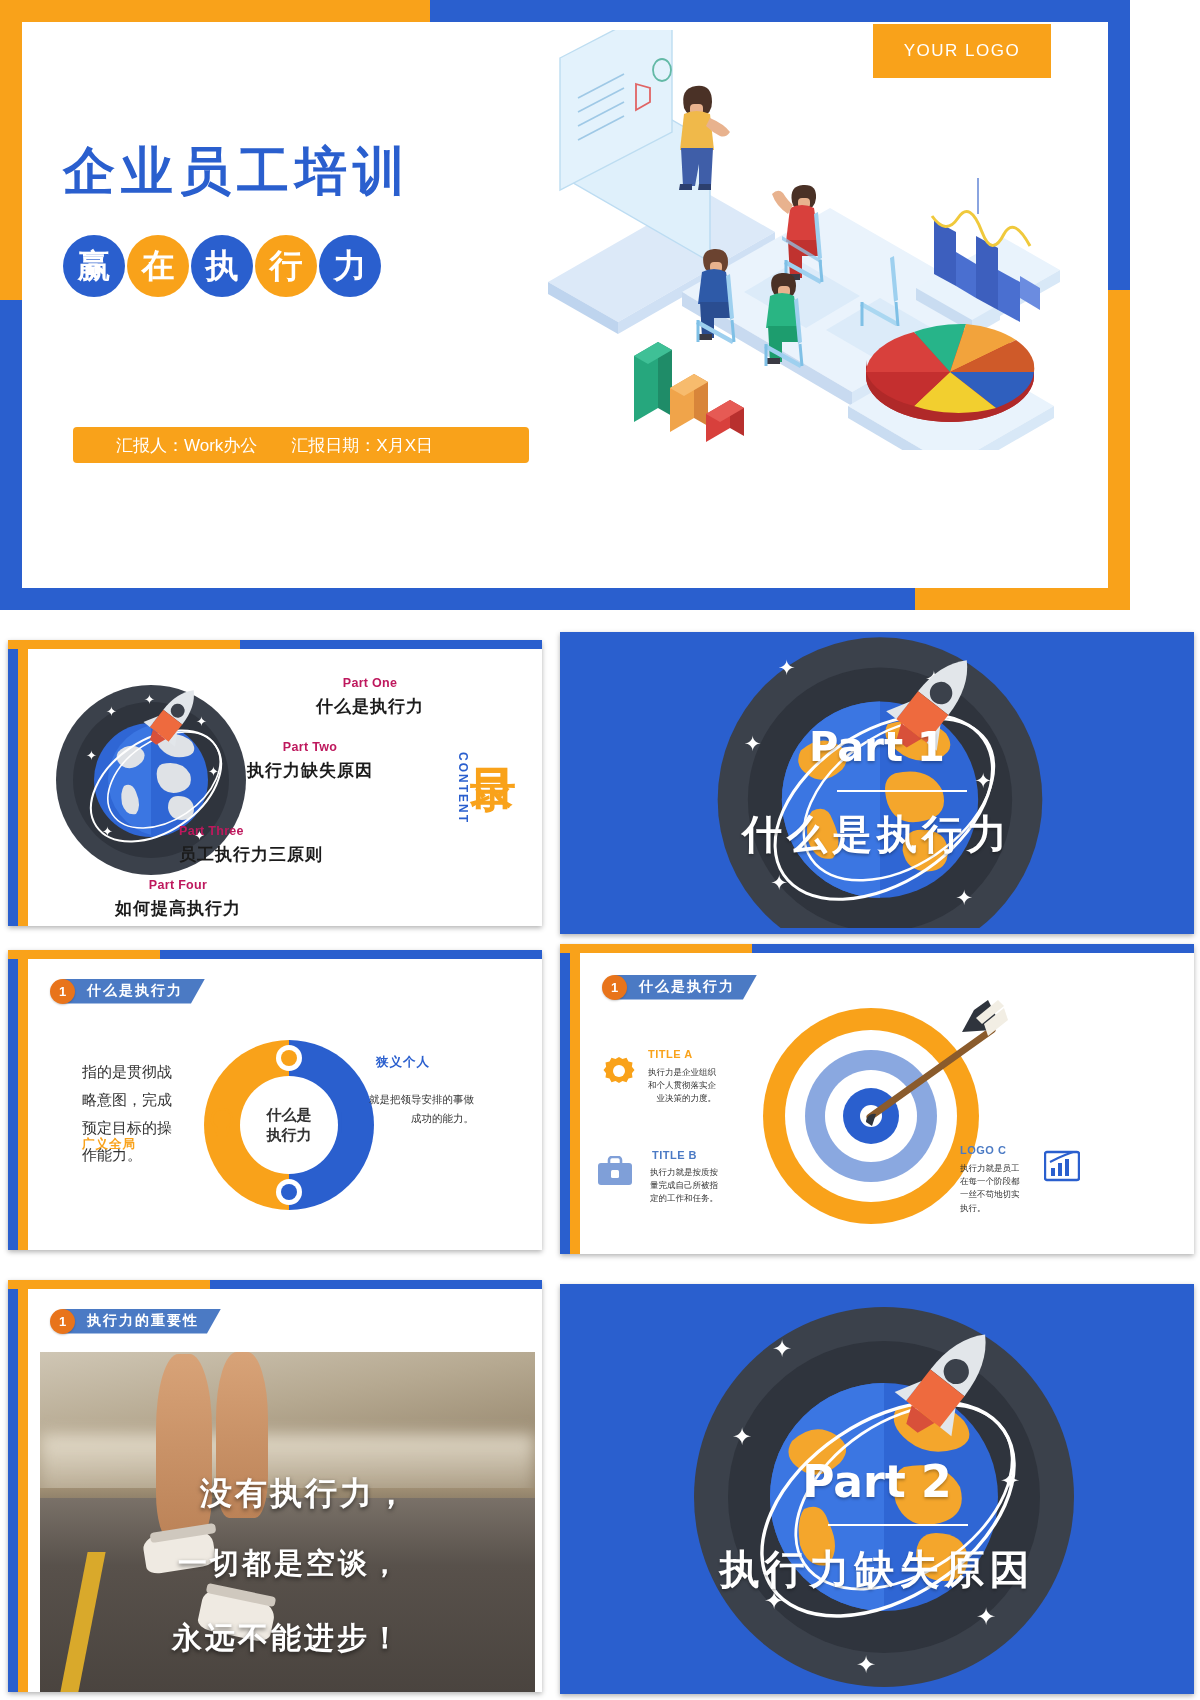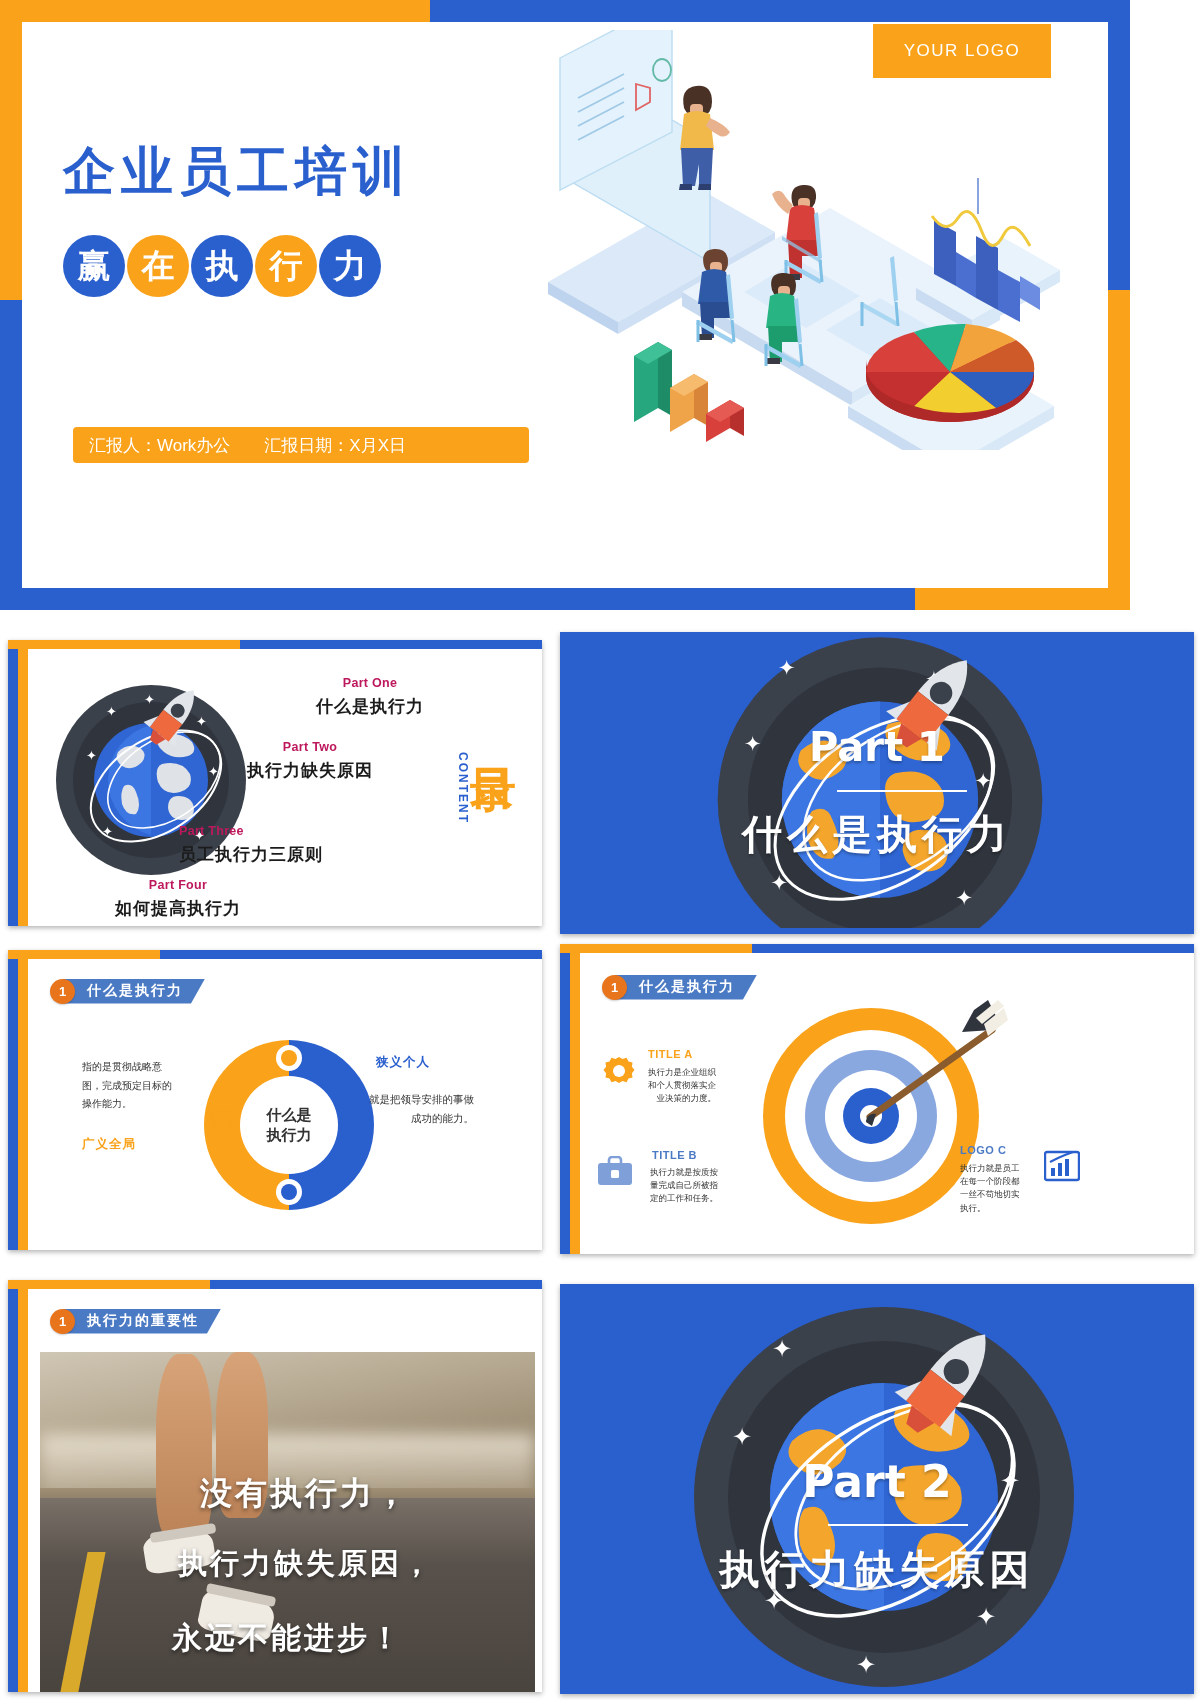--- a/index.html
+++ b/index.html
@@ -22,21 +22,21 @@
             color:#fff;font-size:17px;letter-spacing:1.5px;font-weight:400;}
 
   .cover-title{position:absolute;left:63px;top:145px;font-size:52px;font-weight:700;color:#2a5fce;letter-spacing:6px;line-height:1;
                font-family:"DejaVu Sans","Liberation Sans",sans-serif;}
   .circ-row{position:absolute;left:63px;top:235px;display:flex;gap:0;}
   .circ{width:62px;height:62px;border-radius:50%;display:flex;align-items:center;justify-content:center;color:#fff;
         font-size:33px;font-weight:700;margin-right:2px;font-family:"DejaVu Sans","Liberation Sans",sans-serif;}
   .cover-desc{position:absolute;left:73px;top:330px;width:475px;font-size:14.5px;line-height:1.55;color:#9aa3ad;}
   .cover-bar{position:absolute;left:73px;top:425px;width:456px;height:36px;background:#f9a21a;border-radius:4px;
              display:flex;align-items:center;color:#fff;font-size:17px;}
-  .cover-bar span{margin-left:16px;}
+  .cover-bar span{margin-left:43px;}
   .cover-bar span+span{margin-left:34px;}
 
   
   #s2{left:8px;top:640px;width:534px;height:286px;}
   #s3{left:560px;top:632px;width:634px;height:302px;background:#2a5fce;}
   #s4{left:8px;top:950px;width:534px;height:300px;}
   #s5{left:560px;top:944px;width:634px;height:310px;}
   #s6{left:8px;top:1280px;width:534px;height:412px;}
   #s7{left:560px;top:1284px;width:634px;height:410px;background:#2a5fce;}
 
@@ -61,21 +61,21 @@
   
   .tag{position:absolute;display:flex;align-items:center;height:26px;}
   .tag .num{width:25px;height:25px;border-radius:50%;background:#e8741b;color:#fff;font-size:13px;font-weight:700;
             display:flex;align-items:center;justify-content:center;position:relative;z-index:2;box-shadow:0 1px 2px rgba(0,0,0,.2);}
   .tag .band{height:25px;background:#4b7ac4;margin-left:-12px;padding:0 22px 0 24px;display:flex;align-items:center;
              color:#fff;font-size:14px;font-weight:700;letter-spacing:2px;
              clip-path:polygon(0 0,100% 0,calc(100% - 14px) 100%,0 100%);}
   .donut-hole{position:absolute;border-radius:50%;background:#fff;display:flex;align-items:center;justify-content:center;
               flex-direction:column;color:#333;font-weight:700;text-align:center;}
 
-  .sd4-left{position:absolute;font-size:10px;line-height:1.85;color:#333;text-align:left;}
+  .sd4-left{position:absolute;font-size:15px;line-height:1.85;color:#333;text-align:left;}
   .sd4-lbl-o{position:absolute;font-size:12.5px;font-weight:700;color:#f9a21a;letter-spacing:1px;}
   .sd4-lbl-b{position:absolute;font-size:12.5px;font-weight:700;color:#2a5fce;letter-spacing:1px;}
   .sd4-right{position:absolute;font-size:10.5px;line-height:1.85;color:#333;text-align:right;}
   .t-title{position:absolute;font-size:11px;font-weight:700;letter-spacing:.5px;}
   .t-body{position:absolute;font-size:8.5px;line-height:1.55;color:#333;}
 
   
   .photo{position:absolute;overflow:hidden;background:#8a7b68;}
   .photo .sky{position:absolute;left:0;top:0;right:0;height:45%;
         background:linear-gradient(170deg,#cfc6b4 0%,#b6a991 38%,#9c8d74 70%,#8c7c63 100%);}
@@ -454,21 +454,21 @@
       <div>
         <div class="leg" style="left:116px;top:2px;width:56px;height:186px;"></div>
         <div class="leg" style="left:176px;top:0px;width:52px;height:166px;"></div>
         <div class="shoe" style="left:104px;top:178px;width:70px;height:40px;transform:rotate(-9deg);"></div>
         <div class="shoe" style="left:160px;top:240px;width:74px;height:44px;transform:rotate(12deg);"></div>
         <div style="position:absolute;left:110px;top:176px;width:66px;height:10px;background:#cfc8be;transform:rotate(-9deg);border-radius:4px;"></div>
         <div style="position:absolute;left:166px;top:238px;width:70px;height:10px;background:#cfc8be;transform:rotate(12deg);border-radius:4px;"></div>
       </div>
 
       <div class="photo-txt" style="left:160px;top:120px;font-size:32px;">没有执行力，</div>
-      <div class="photo-txt" style="left:138px;top:192px;font-size:29px;">执行力缺失原因，</div>
+      <div class="photo-txt" style="left:138px;top:192px;font-size:29px;">一切都是空谈，</div>
       <div class="photo-txt" style="left:132px;top:266px;font-size:30px;">永远不能进步！</div>
     </div>
   </div>
 
   <div class="slide shadow" id="s7">
     <div style="position:absolute;left:0;top:0;right:0;bottom:0;background:#2a5fce;"></div>
     <svg width="440" height="410" viewBox="0 0 220 200" style="position:absolute;left:104px;top:8px;">
       <circle cx="110" cy="100" r="95" fill="#3b414b"></circle>
       <circle cx="110" cy="100" r="78" fill="#2f343d"></circle>
       <circle cx="110" cy="100" r="57" fill="#2f66d4"></circle>

